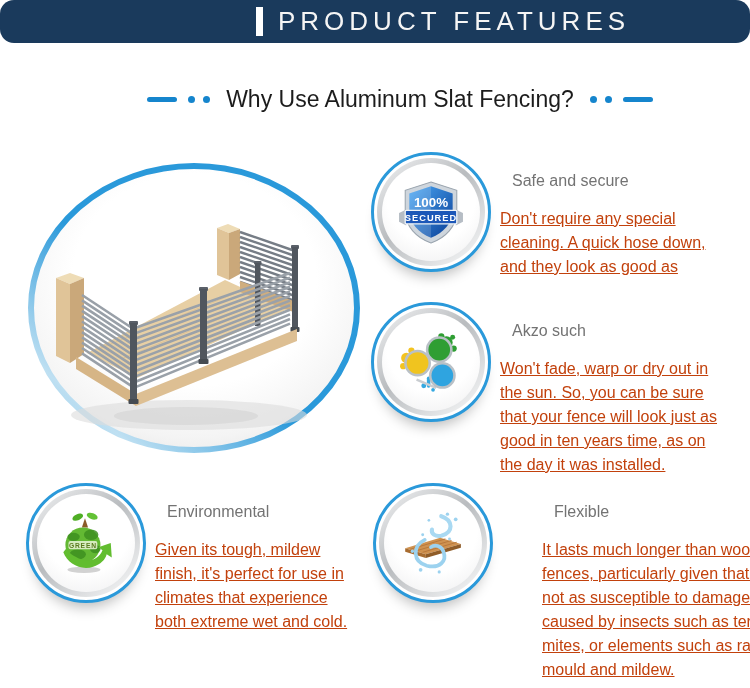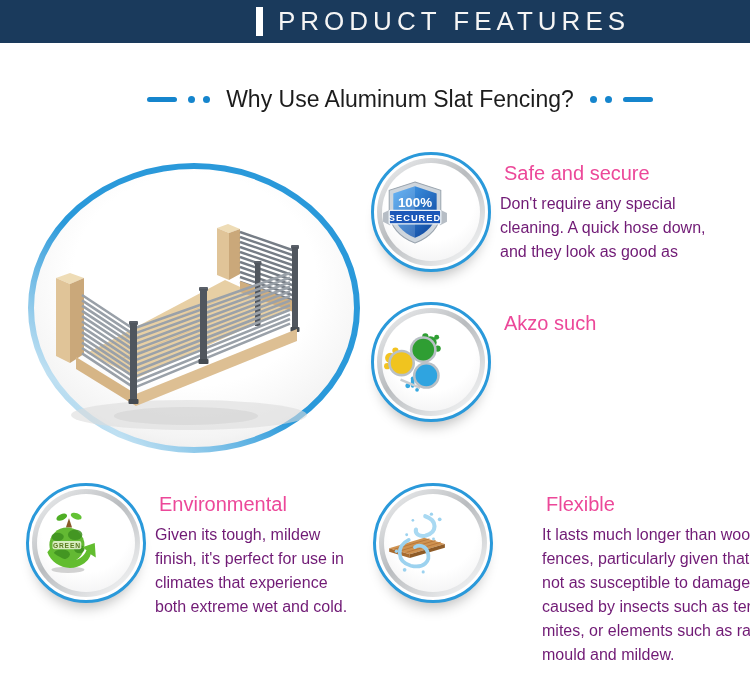--- a/index.html
+++ b/index.html
@@ -1,20 +1,20 @@
 <!DOCTYPE html>
 <html><head>
 <meta charset="utf-8">
 <style>
   html,body{margin:0;padding:0;background:#fff;}
   #page{position:relative;width:750px;height:688px;background:#ffffff;overflow:hidden;
         font-family:"Liberation Sans", sans-serif;}
 
   
-  .banner{position:absolute;left:0;top:0;width:750px;height:43px;background:#1a3a5c;}
+  .banner{position:absolute;left:0;top:0;width:750px;height:43px;background:#1a3a5c;border-radius:14px;}
   .banner-tick{position:absolute;left:256px;top:7px;width:7px;height:29px;background:#ffffff;}
   .banner-title{position:absolute;left:278px;top:0;height:43px;display:flex;align-items:center;
         color:#f5f5f5;font-size:26px;letter-spacing:5px;font-weight:400;white-space:nowrap;}
 
   
   .heading-row{position:absolute;left:0;top:86px;width:750px;display:flex;
         align-items:center;justify-content:center;padding-left:25px;}
   .h-dash{width:30px;height:5px;border-radius:3px;background:#1585cd;}
   .h-dot{width:7px;height:7px;border-radius:50%;background:#1585cd;}
   .h-gap-s{width:8px;}.h-gap-m{width:11px;}.h-gap-l{width:16px;}
@@ -29,24 +29,24 @@
   .f2{left:371px;top:302px;}
   .f3{left:26px;top:483px;}
   .f4{left:373px;top:483px;gap:40px;}
   .medallion{flex:0 0 auto;width:108px;height:108px;border-radius:50%;
         border:3px solid #2a99da;background:#ffffff;padding:3px;box-sizing:content-box;
         box-shadow:0 12px 14px -8px rgba(0,0,0,.28);}
   .medal-silver{width:100%;height:100%;border-radius:50%;box-sizing:border-box;
         background:linear-gradient(140deg,#f2f3f4 0%,#b9bcbf 45%,#f0f1f2 90%);padding:5px;}
   .medal-inner{width:100%;height:100%;border-radius:50%;
         background:radial-gradient(circle at 50% 35%, #ffffff 55%, #ededee 100%);
-        display:flex;align-items:center;}
+        display:flex;align-items:center;justify-content:center;}
   .feature-text{margin-left:9px;padding-top:3px;}
-  .feature-title{margin:4px;font-size:20px;font-weight:400;color:#ec4899;line-height:28px;}
-  .feature-body{margin:5px 0 0 0;font-size:16px;line-height:24px;color:#701a75;white-space:pre;}
+  .feature-title{margin:12px;font-size:16px;font-weight:400;color:#737373;line-height:28px;}
+  .feature-body{margin:5px 0 0 0;font-size:16px;line-height:24px;color:#c2410c;white-space:pre;text-decoration:underline;}
 </style>
 </head>
 <body>
 
 <div id="page">
 
   <div class="banner">
     <div class="banner-tick"></div>
     <div class="banner-title">PRODUCT FEATURES</div>
   </div>
@@ -188,20 +188,25 @@
           <g>
                 <circle cx="43" cy="45" r="13" fill="#b9c0c6"></circle>
                 <circle cx="43" cy="45" r="10.5" fill="#2fa4e0"></circle>
               </g>
         </svg>
       </div>
         </div>
     </div>
     <div class="feature-text">
       <h3 class="feature-title">Akzo such</h3>
+      <p class="feature-body">Won't fade, warp or dry out in
+the sun. So, you can be sure
+that your fence will look just as
+good in ten years time, as on
+the day it was installed.</p>
     </div>
   </div>
 
   <div class="feature f3">
     <div class="medallion">
       <div class="medal-silver">
           <div class="medal-inner">
         <svg width="66" height="66" viewBox="0 0 64 64">
           <ellipse cx="30" cy="58" rx="16" ry="3" fill="#d2d2d2"></ellipse>
           <path d="M28 17 L31 8 L34 17 Z" fill="#8a5a28"></path>

